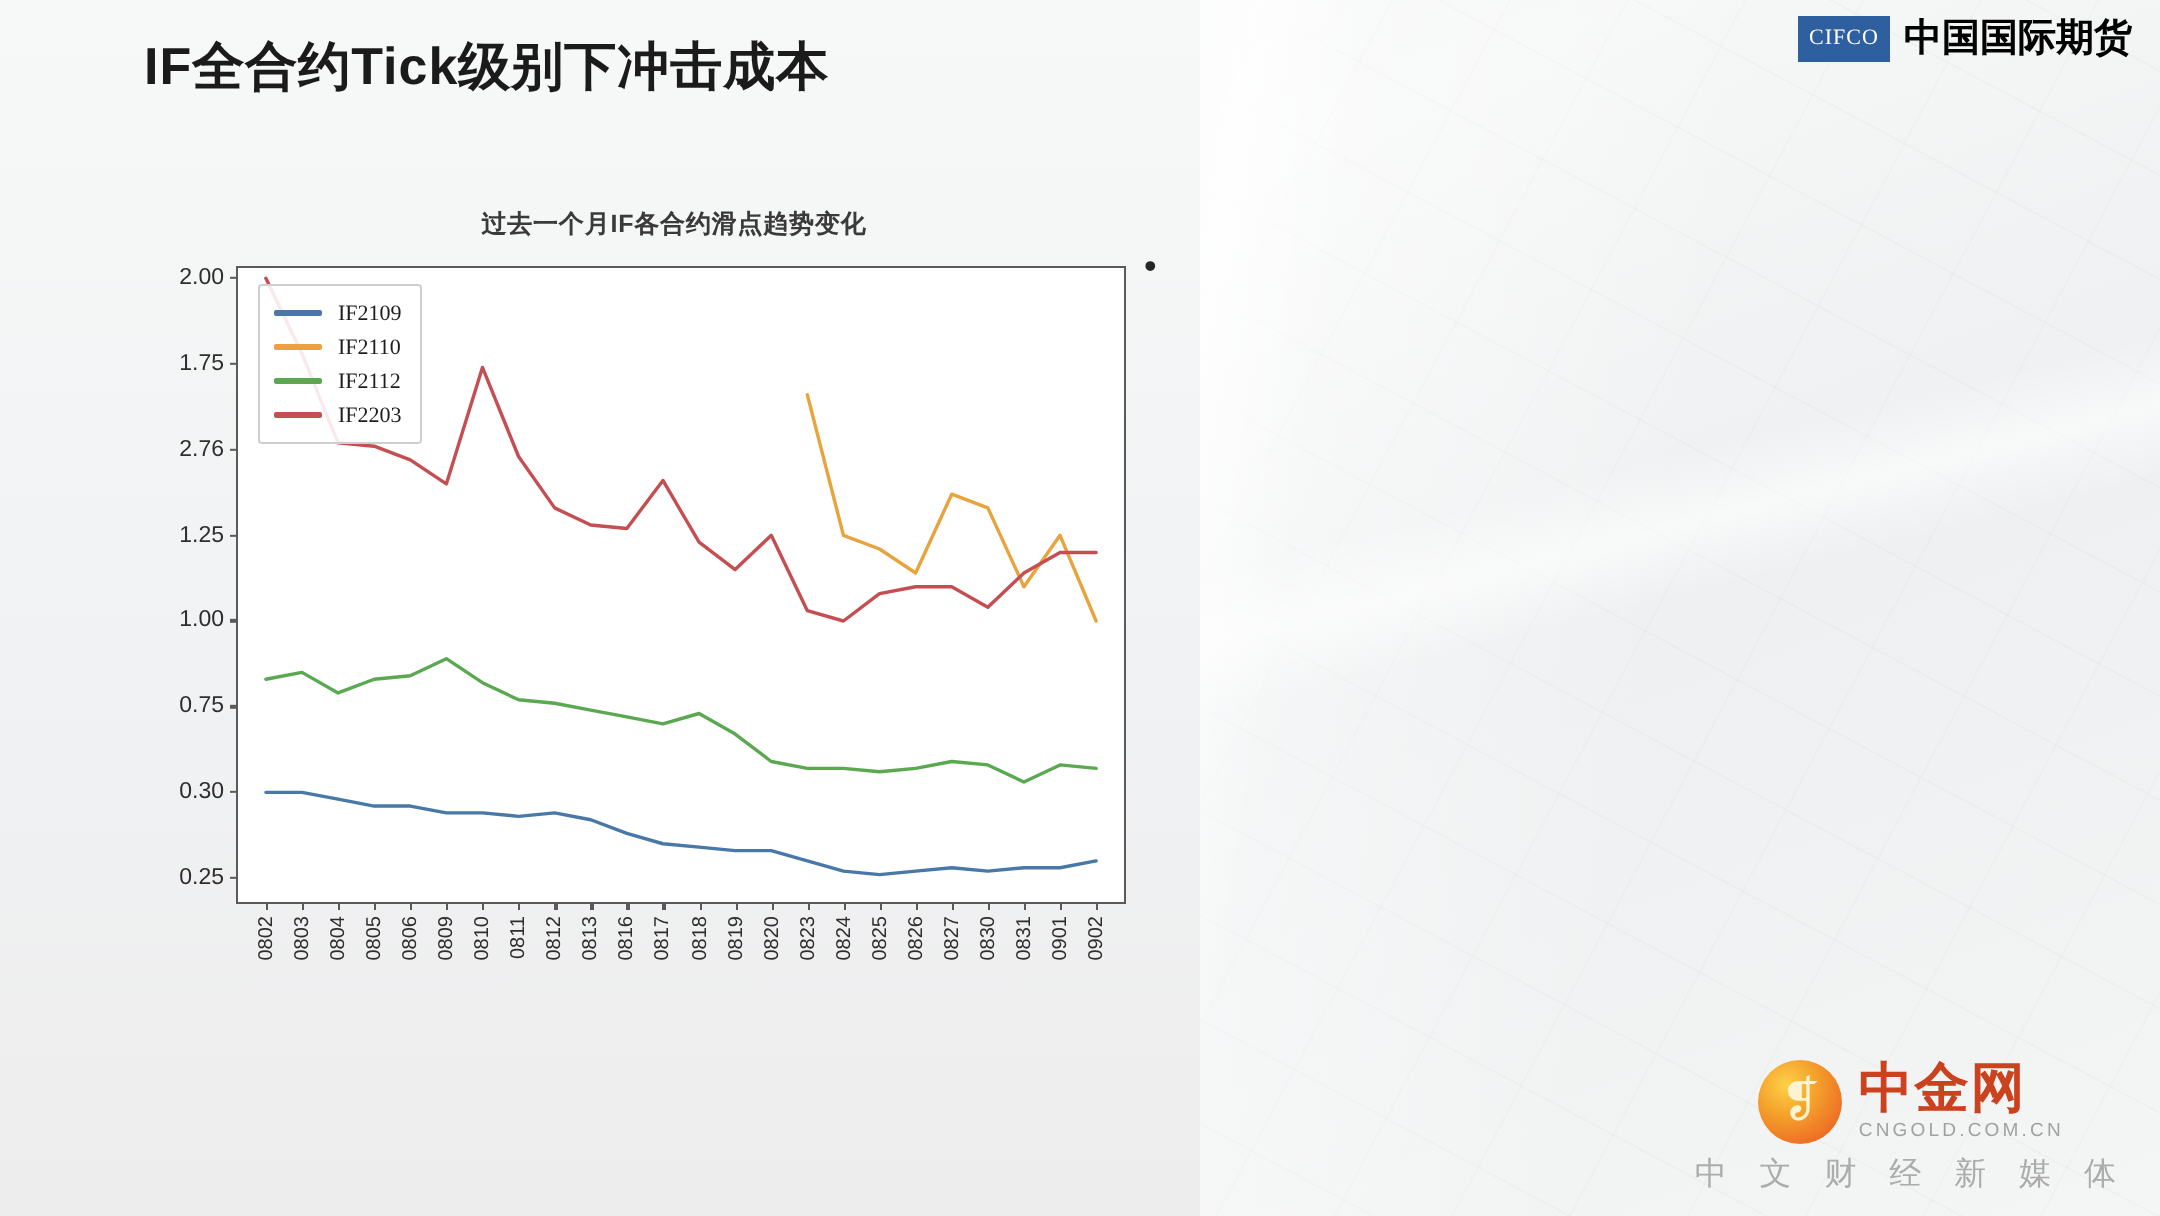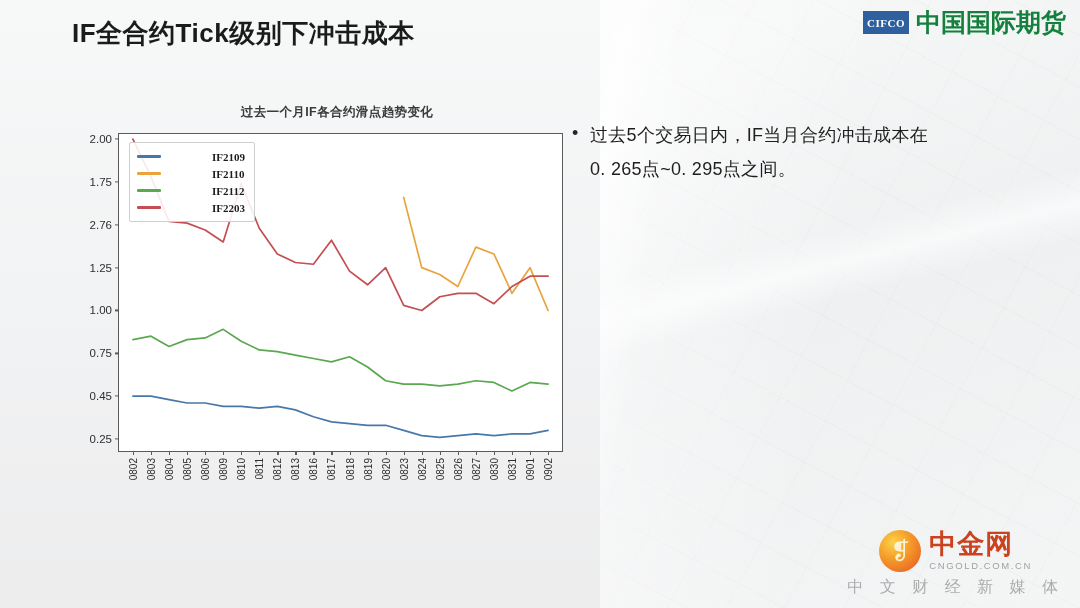--- a/index.html
+++ b/index.html
@@ -42,25 +42,25 @@
     font-size: 26px; font-weight: bold; color: #1b1b1b;
     letter-spacing: .5px; white-space: nowrap;
   }
   #brand-logo {
     position: absolute; right: 14px; top: 6px;
     display: flex; align-items: center; gap: 7px;
   }
   #brand-mark {
     width: 46px; height: 23px; background: #2e5f9e;
     display: flex; align-items: center; justify-content: center;
-    color: #fff; font-size: 11px; font-weight: bold;
+    color: #fff; font-size: 11px; font-weight: normal;
     font-family: "Liberation Serif", serif; letter-spacing: .5px;
   }
   #brand-name {
-    font-size: 25px; font-weight: bold; color: #15803d; white-space: nowrap;
+    font-size: 19px; font-weight: bold; color: #000000; white-space: nowrap;
   }
 
   
   #bullet-block {
     position: absolute; left: 572px; top: 118px; width: 480px;
   }
   .bullet-row { display: flex; align-items: flex-start; }
   #bullet-dot {
     font-size: 18px; line-height: 30px; color: #262626;
     width: 18px; flex: none;
@@ -114,23 +114,22 @@
     position: absolute; left: 10px; top: 8px;
     background: rgba(255,255,255,.88);
     border: 1px solid #cfcfcf; border-radius: 2px;
     padding: 5px 9px 5px 7px;
   }
   .legend-row { display: flex; align-items: center; height: 17px; }
   .legend-swatch {
     width: 24px; height: 2.4px; margin-right: 8px; flex: none; border-radius: 1px;
   }
   .legend-label {
-    font-size: 11px; font-weight: bold; color: #1d1d1d;
+    font-size: 11px; font-weight: normal; color: #1d1d1d;
     font-family: "Liberation Serif", serif;
-    margin-left: 43px;
   }
 
   
   #watermark {
     position: absolute; right: 16px; bottom: 10px;
     display: flex; flex-direction: column; align-items: center;
     opacity: .92;
   }
   #wm-top { display: flex; align-items: center; gap: 8px; }
   #wm-orb {
@@ -162,23 +161,21 @@
 <div id="slide-title">IF全合约Tick级别下冲击成本</div>
 
 <div id="brand-logo">
   <div id="brand-mark">CIFCO</div>
   <div id="brand-name">中国国际期货</div>
 </div>
 
 <div id="bullet-block">
   <div class="bullet-row">
     <span id="bullet-dot">•</span>
-    <span id="bullet-text">过去5个交易日内，IF当月合约冲击成本在</span>
   </div>
-  <div id="bullet-line-2">0. 265点~0. 295点之间。</div>
 </div>
 
 <div id="chart-card">
   <div id="chart-title">过去一个月IF各合约滑点趋势变化</div>
   <div id="plot-frame">
     <svg id="plot-svg" viewBox="0 0 445 319" preserveAspectRatio="none">
         <path d="M14.00 263.82 L32.13 263.82 L50.26 267.27 L68.39 270.72 L86.52 270.72 L104.65 274.17 L122.78 274.17 L140.91 275.89 L159.04 274.17 L177.17 277.62 L195.30 284.51 L213.43 289.69 L231.57 291.41 L249.70 293.14 L267.83 293.14 L285.96 298.31 L304.09 303.48 L322.22 305.21 L340.35 303.48 L358.48 301.76 L376.61 303.48 L394.74 301.76 L412.87 301.76 L431.00 298.31" fill="none" stroke="#4878a8" stroke-width="1.7" stroke-linejoin="round" stroke-linecap="round" vector-effect="non-scaling-stroke"></path>
         <path d="M285.96 63.80 L304.09 134.50 L322.22 141.39 L340.35 153.46 L358.48 113.81 L376.61 120.70 L394.74 160.36 L412.87 134.50 L431.00 177.61" fill="none" stroke="#e8a33d" stroke-width="1.7" stroke-linejoin="round" stroke-linecap="round" vector-effect="non-scaling-stroke"></path>
         <path d="M14.00 206.92 L32.13 203.47 L50.26 213.82 L68.39 206.92 L86.52 205.19 L104.65 196.57 L122.78 208.64 L140.91 217.26 L159.04 218.99 L177.17 222.44 L195.30 225.89 L213.43 229.34 L231.57 224.16 L249.70 234.51 L267.83 248.30 L285.96 251.75 L304.09 251.75 L322.22 253.48 L340.35 251.75 L358.48 248.30 L376.61 250.03 L394.74 258.65 L412.87 250.03 L431.00 251.75" fill="none" stroke="#5aa84f" stroke-width="1.7" stroke-linejoin="round" stroke-linecap="round" vector-effect="non-scaling-stroke"></path>
         <path d="M14.00 5.17 L32.13 43.11 L50.26 87.94 L68.39 89.66 L86.52 96.56 L104.65 108.63 L122.78 50.01 L140.91 94.84 L159.04 120.70 L177.17 129.32 L195.30 131.05 L213.43 106.91 L231.57 137.95 L249.70 151.74 L267.83 134.50 L285.96 172.43 L304.09 177.61 L322.22 163.81 L340.35 160.36 L358.48 160.36 L376.61 170.71 L394.74 153.46 L412.87 143.12 L431.00 143.12" fill="none" stroke="#c44e52" stroke-width="1.7" stroke-linejoin="round" stroke-linecap="round" vector-effect="non-scaling-stroke"></path>
@@ -206,21 +203,21 @@
       <div class="ytick-label" style="top: 15.1351%;">1.75</div>
       <div class="ytick-mark" style="top: 15.1351%;"></div>
       <div class="ytick-label" style="top: 28.6486%;">2.76</div>
       <div class="ytick-mark" style="top: 28.6486%;"></div>
       <div class="ytick-label" style="top: 42.1622%;">1.25</div>
       <div class="ytick-mark" style="top: 42.1622%;"></div>
       <div class="ytick-label" style="top: 55.6757%;">1.00</div>
       <div class="ytick-mark" style="top: 55.6757%;"></div>
       <div class="ytick-label" style="top: 69.1892%;">0.75</div>
       <div class="ytick-mark" style="top: 69.1892%;"></div>
-      <div class="ytick-label" style="top: 82.7027%;">0.45</div>
+      <div class="ytick-label" style="top: 82.7027%;">0.30</div>
       <div class="ytick-mark" style="top: 82.7027%;"></div>
       <div class="ytick-label" style="top: 96.2162%; text-align: right;">0.25</div>
       <div class="ytick-mark" style="top: 96.2162%;"></div>
       <div class="xtick-mark" style="left: 3.14607%;"></div>
       <div class="xtick-label" style="left: 3.14607%; margin-left: -5px;">0802</div>
       <div class="xtick-mark" style="left: 7.22032%;"></div>
       <div class="xtick-label" style="left: 7.22032%; margin-left: -5px;">0803</div>
       <div class="xtick-mark" style="left: 11.2946%;"></div>
       <div class="xtick-label" style="left: 11.2946%; margin-left: -5px;">0804</div>
       <div class="xtick-mark" style="left: 15.3688%;"></div>

